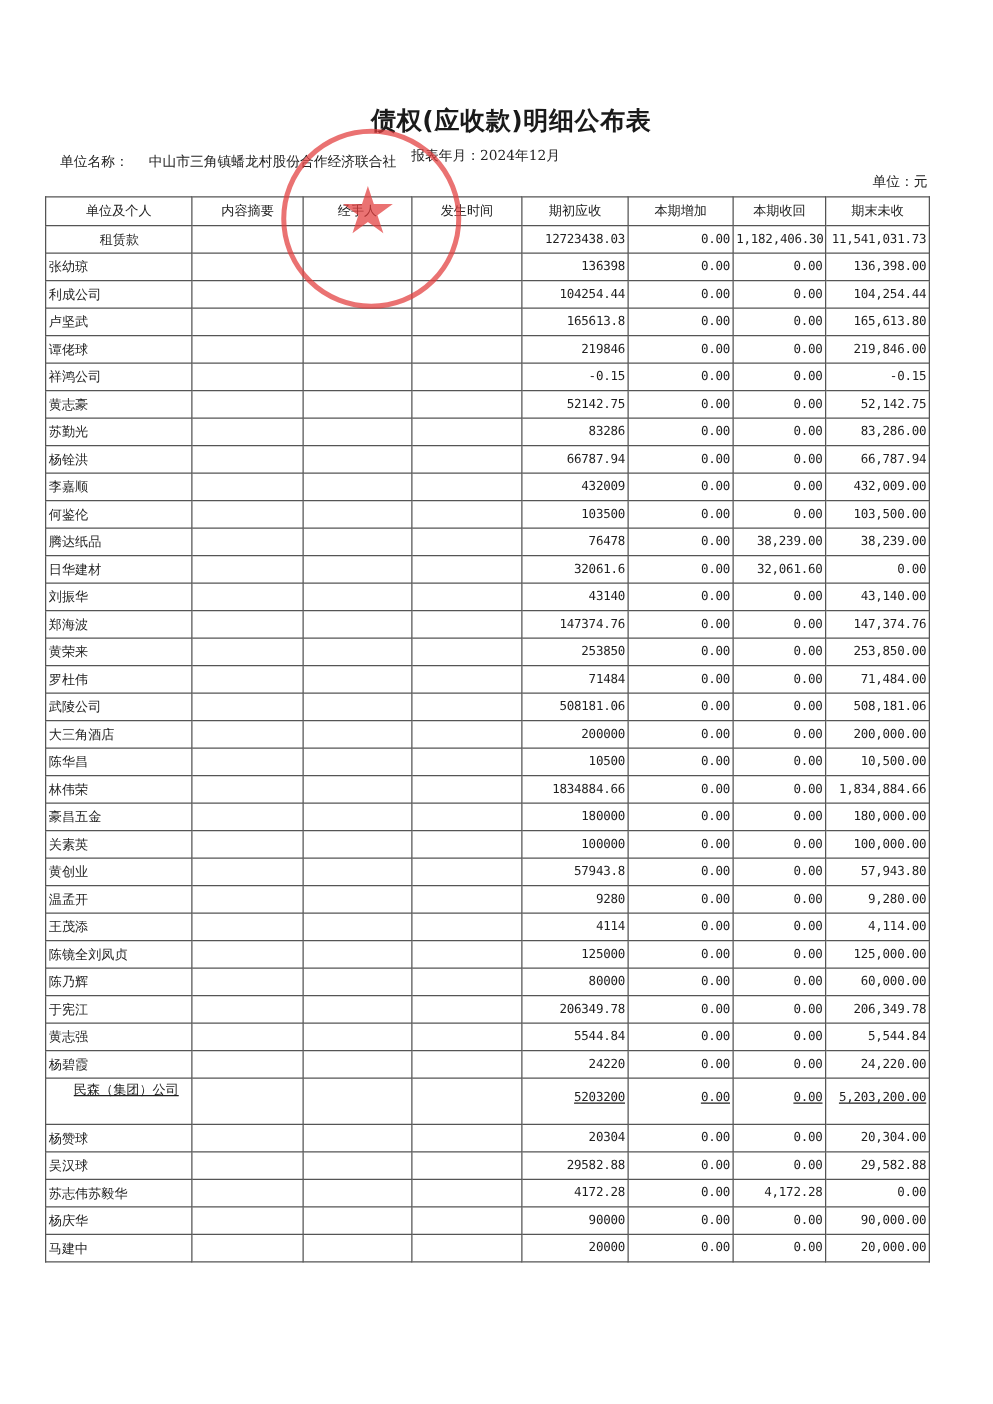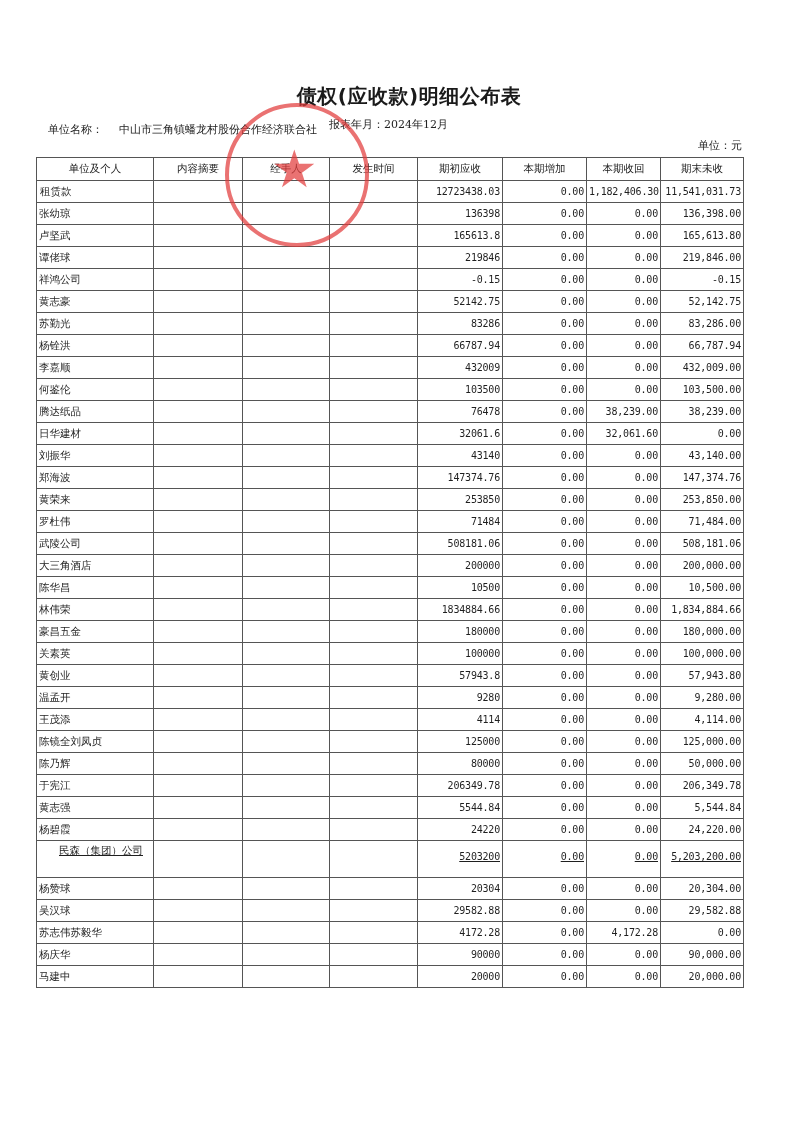--- a/index.html
+++ b/index.html
@@ -11,21 +11,21 @@
   .period { position: absolute; top: 117px; left: 329px; font-size: 11px; color: #222; }
   .unit-name { position: absolute; top: 122px; left: 48px; font-size: 11px; color: #222; }
   .unit-name .lbl { margin-right: 16px; }
   .unit { position: absolute; top: 138px; right: 52px; font-size: 11px; color: #222; }
   table.grid { position: absolute; top: 157px; left: 36px; border-collapse: collapse;
                table-layout: fixed; width: 707px; font-size: 10.5px; }
   table.grid th, table.grid td { border: 1px solid #555; padding: 0 2px; height: 21px;
                overflow: hidden; white-space: nowrap; }
   table.grid th { font-weight: normal; text-align: center; height: 22px; color: #222; margin-top: 28px; }
   td.name { text-align: left; padding-left: 22px; }
-  td.name.group { padding-left: 3px; }
+  td.name.group { padding-left: 3px; text-align: center; }
   td.name.wrap { white-space: normal; line-height: 18px; height: 36px; vertical-align: top;
                  text-indent: 19px; padding-left: 3px; text-decoration: underline; }
   td.num { text-align: right; font-family: "DejaVu Sans Mono", "Liberation Mono", monospace;
            font-size: 10px; letter-spacing: -0.2px; }
   td.num.bottom { vertical-align: bottom; padding-bottom: 15px; text-decoration: underline; }
   .stamp { position: absolute; left: 225px; top: 103px; width: 144px; height: 144px;
            border: 4px solid rgba(226, 60, 60, 0.72); border-radius: 50%;
            pointer-events: none; box-sizing: border-box; }
   .stamp .star { position: absolute; left: 42px; top: 36px; font-size: 52px;
                  color: rgba(226, 60, 60, 0.72); line-height: 1; }
@@ -83,20 +83,30 @@
         <td class="name">张幼琼</td>
         <td></td>
         <td></td>
         <td></td>
         <td class="num">136398</td>
         <td class="num">0.00</td>
         <td class="num">0.00</td>
         <td class="num">136,398.00</td>
       </tr>
       <tr>
+        <td class="name">利成公司</td>
+        <td></td>
+        <td></td>
+        <td></td>
+        <td class="num">104254.44</td>
+        <td class="num">0.00</td>
+        <td class="num">0.00</td>
+        <td class="num">104,254.44</td>
+      </tr>
+      <tr>
         <td class="name">卢坚武</td>
         <td></td>
         <td></td>
         <td></td>
         <td class="num">165613.8</td>
         <td class="num">0.00</td>
         <td class="num">0.00</td>
         <td class="num">165,613.80</td>
       </tr>
       <tr>
@@ -330,21 +340,21 @@
         <td class="num">125,000.00</td>
       </tr>
       <tr>
         <td class="name">陈乃辉</td>
         <td></td>
         <td></td>
         <td></td>
         <td class="num">80000</td>
         <td class="num">0.00</td>
         <td class="num">0.00</td>
-        <td class="num">50,000.00</td>
+        <td class="num">60,000.00</td>
       </tr>
       <tr>
         <td class="name">于宪江</td>
         <td></td>
         <td></td>
         <td></td>
         <td class="num">206349.78</td>
         <td class="num">0.00</td>
         <td class="num">0.00</td>
         <td class="num">206,349.78</td>

